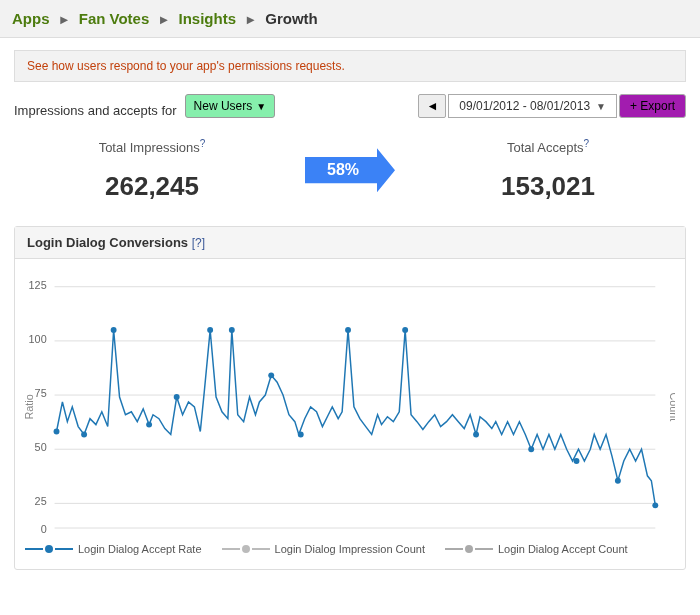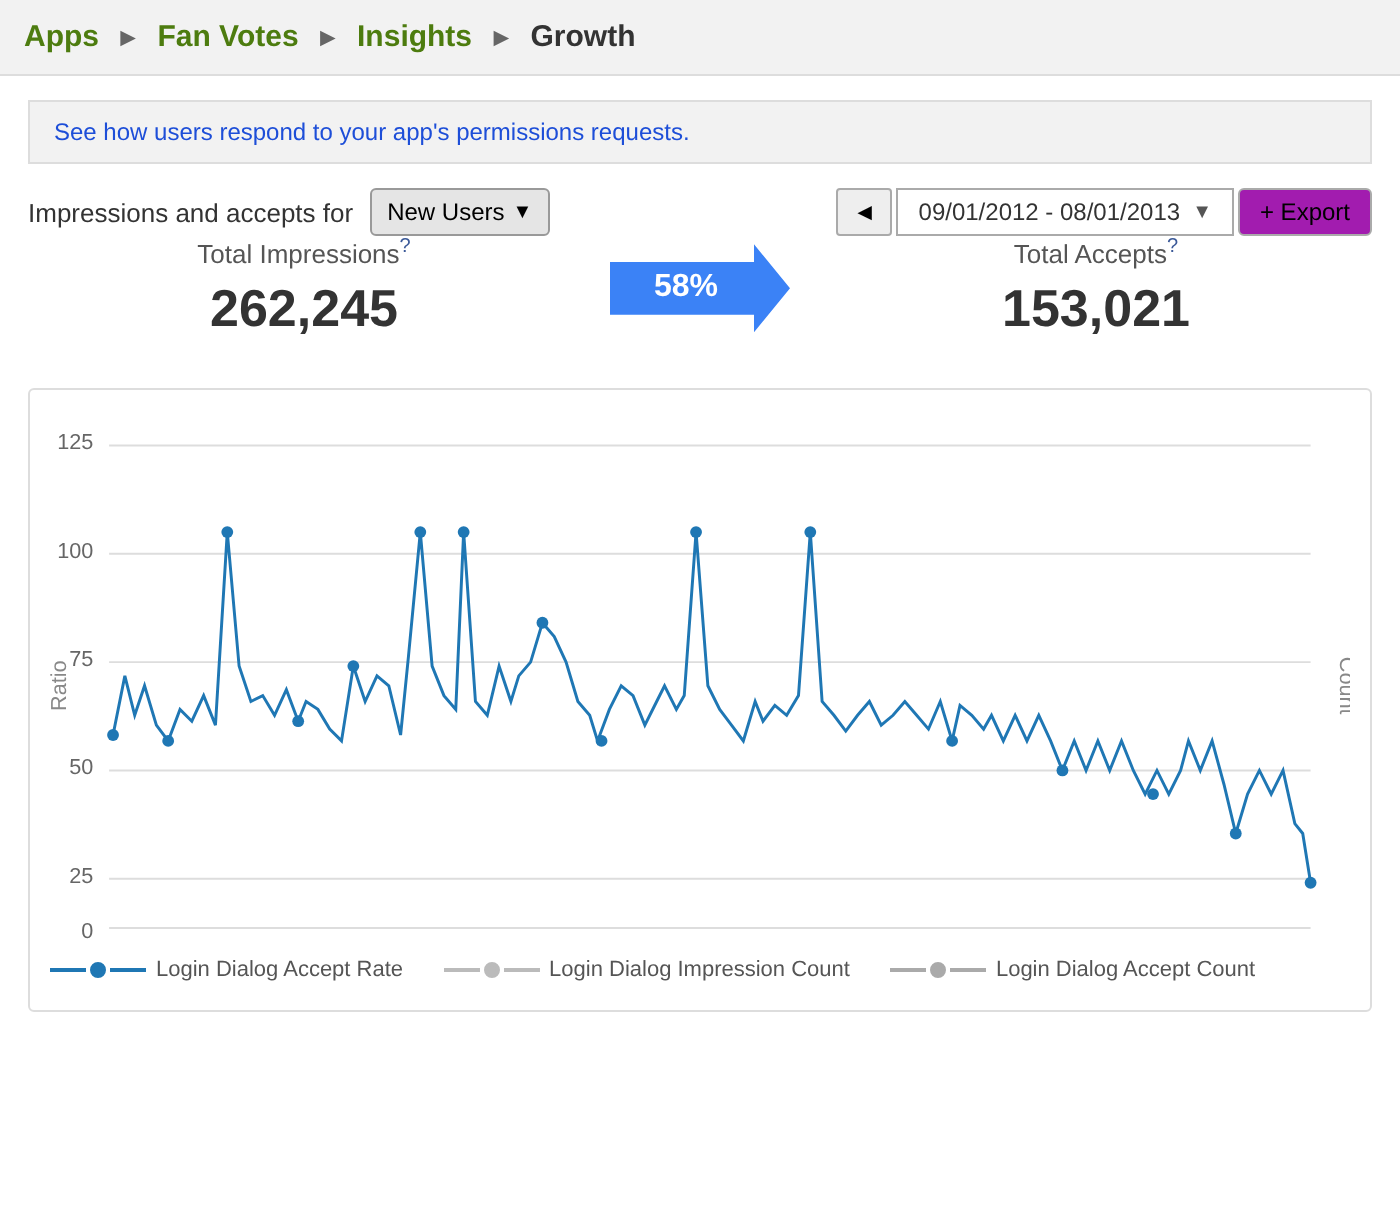--- a/index.html
+++ b/index.html
@@ -24,36 +24,37 @@
 
     
     .main { padding: 12px 14px; }
 
     
     .info-bar {
       background: #f2f2f2;
       border: 1px solid #ddd;
       padding: 8px 12px;
       font-size: 12px;
-      color: #1d4ed8;
+      color: #c2410c;
       margin-bottom: 12px;
     }
 
     
     .controls-row {
       display: flex;
-      align-items: center;
+      align-items: flex-end;
+      margin-bottom: 20px;
       gap: 8px;
     }
     .controls-row label {
       font-size: 13px;
       color: #333;
     }
     .dropdown-btn {
-      background: #e5e5e5;
+      background: #86efac;
       border: 1px solid #999;
       border-radius: 3px;
       padding: 4px 8px;
       font-size: 12px;
       cursor: pointer;
       display: inline-flex;
       align-items: center;
       gap: 4px;
     }
     .dropdown-btn .arrow-down { font-size: 10px; }
@@ -102,21 +103,21 @@
       margin-bottom: 24px;
       gap: 0;
     }
     .stat-block {
       text-align: center;
       flex: 1;
     }
     .stat-label {
       font-size: 13px;
       color: #555;
-      margin-bottom: 5px;
+      margin-bottom: 16px;
     }
     .stat-label sup {
       font-size: 10px;
       color: #3b5998;
       cursor: pointer;
     }
     .stat-value {
       font-size: 26px;
       font-weight: bold;
       color: #333;
@@ -248,20 +249,24 @@
 
     <div class="stat-block">
       <div class="stat-label">
         <span>Total Accepts</span><sup>?</sup>
       </div>
       <div class="stat-value">153,021</div>
     </div>
   </div>
 
   <div class="chart-section">
+    <div class="chart-header">
+      <span>Login Dialog Conversions</span>
+      <a href="#">[?]</a>
+    </div>
     <div class="chart-area">
 
       <svg class="main-chart" viewBox="0 0 660 270" xmlns="http://www.w3.org/2000/svg">
 
         <text x="22" y="20" font-size="11" fill="#666" text-anchor="end">125</text>
         <text x="22" y="75" font-size="11" fill="#666" text-anchor="end">100</text>
         <text x="22" y="130" font-size="11" fill="#666" text-anchor="end">75</text>
         <text x="22" y="185" font-size="11" fill="#666" text-anchor="end">50</text>
         <text x="22" y="240" font-size="11" fill="#666" text-anchor="end">25</text>
         <text x="22" y="268" font-size="11" fill="#666" text-anchor="end">0</text>

